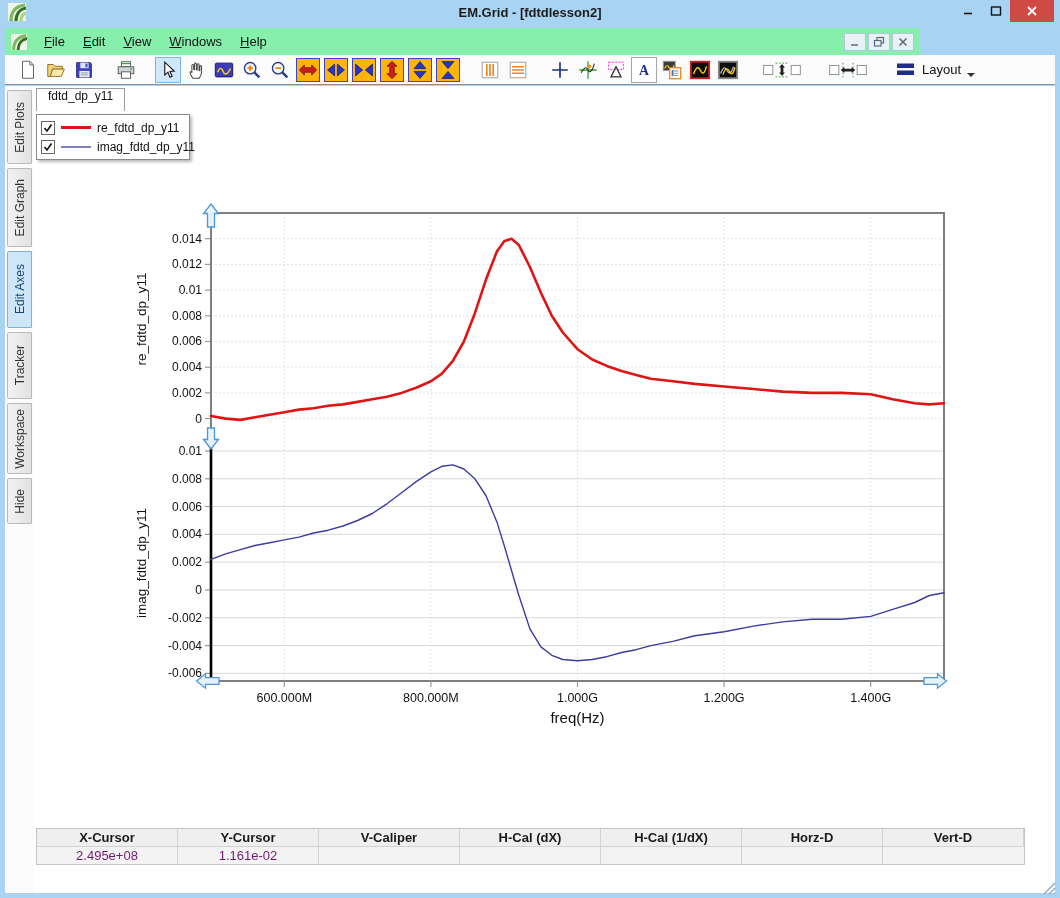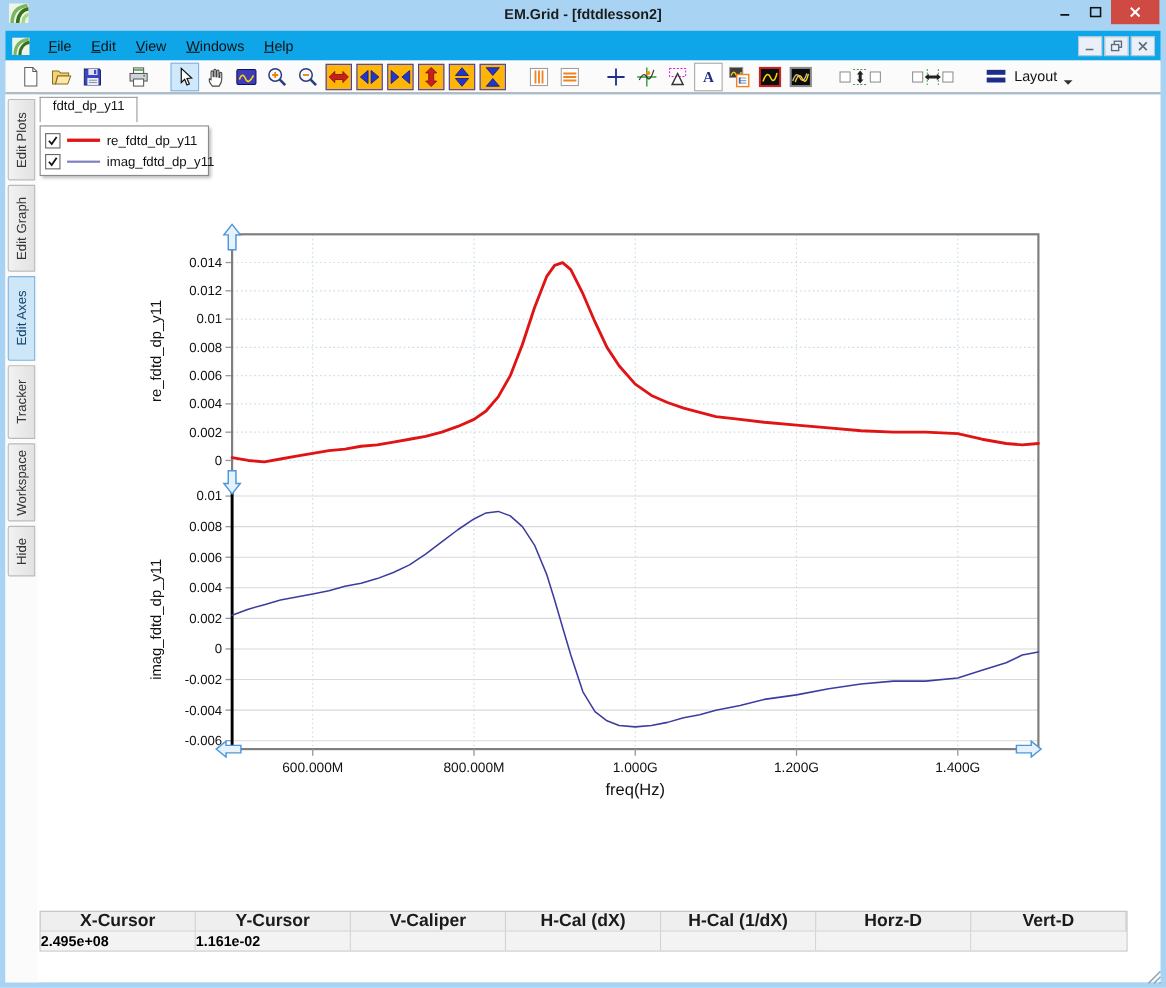--- a/index.html
+++ b/index.html
@@ -16,21 +16,21 @@
     font-size:13px;color:#1b1b1b;font-weight:bold;
   }
   .wincontrols{position:absolute;right:6px;top:0;display:flex;}
   .wbtn{
     width:28px;height:22px;border:none;background:transparent;
     display:flex;align-items:center;justify-content:center;padding:0;cursor:default;
   }
   .wbtn.close{width:44px;background:#cf4a43;}
   
   .menubar{
-    position:absolute;left:5px;top:28px;width:1050px;height:27px;background:#0ea5e9;
+    position:absolute;left:5px;top:28px;width:914px;height:27px;background:#86efac;
     border-bottom:1px solid #e2e2e2;display:flex;align-items:center;
   }
   .menubar .mlogo{width:16px;height:16px;margin:0 8px 0 6px;}
   .menu-item{font-size:13px;color:#111;padding:4px 9px;}
   .mdicontrols{margin-left:auto;margin-right:5px;display:flex;gap:2px;}
   .mdibtn{
     width:22px;height:18px;background:#e9f0f8;border:1px solid #b4c6da;
     display:flex;align-items:center;justify-content:center;padding:0;
   }
   
@@ -88,26 +88,26 @@
   .legend-label{font-size:12px;color:#111;}
   
   #chart{position:absolute;left:0;top:0;width:1060px;height:898px;z-index:2;}
   
   .statusbar{
     position:absolute;left:36px;top:828px;width:987px;z-index:3;
     display:grid;grid-template-columns:repeat(7,1fr);
     border:1px solid #c3c3c3;background:#efefef;
   }
   .st-h{
-    height:17px;font-size:16px;font-weight:600;color:#1a1a1a;text-align:center;line-height:17px;
+    height:17px;font-size:13px;font-weight:600;color:#1a1a1a;text-align:center;line-height:17px;
     border-right:1px solid #d2d2d2;border-bottom:1px solid #d2d2d2;
   }
   .st-v{
-    height:17px;font-size:13px;color:#000000;text-align:left;line-height:17px;
-    border-right:1px solid #d2d2d2;background:#f3f3f3;font-weight:bold;
+    height:17px;font-size:13px;color:#701a75;text-align:center;line-height:17px;
+    border-right:1px solid #d2d2d2;background:#f3f3f3;
   }
   .st-h:last-child,.st-v:last-child{border-right:none;}
   .grip{position:absolute;right:4px;bottom:3px;z-index:5;}
 </style>
 </head>
 <body>
 
 <div class="titlebar">
   <span class="logo">
     <svg viewBox="0 0 18 18">

